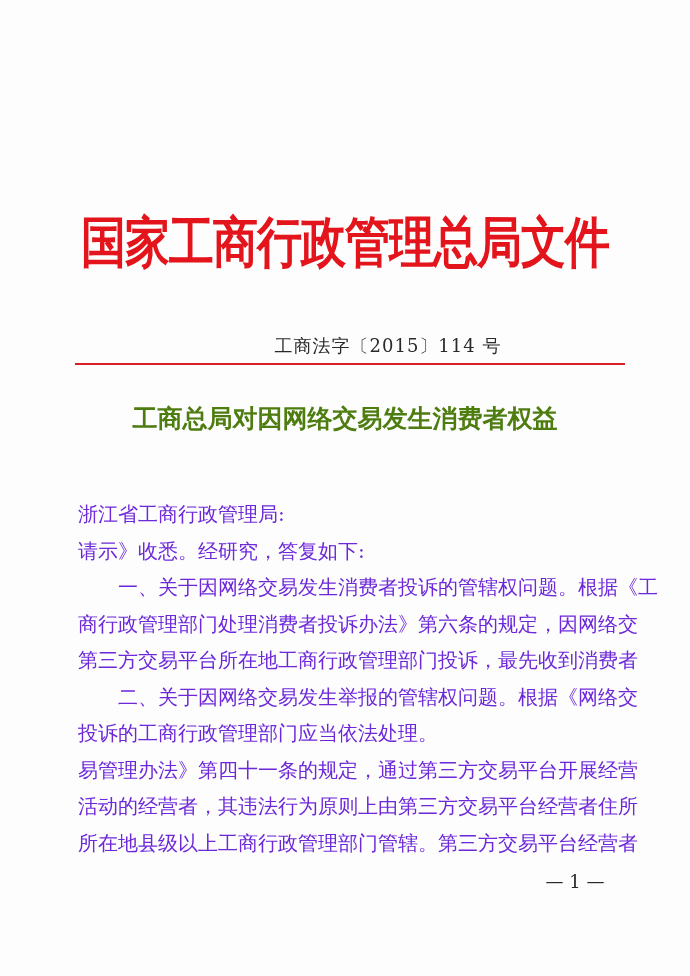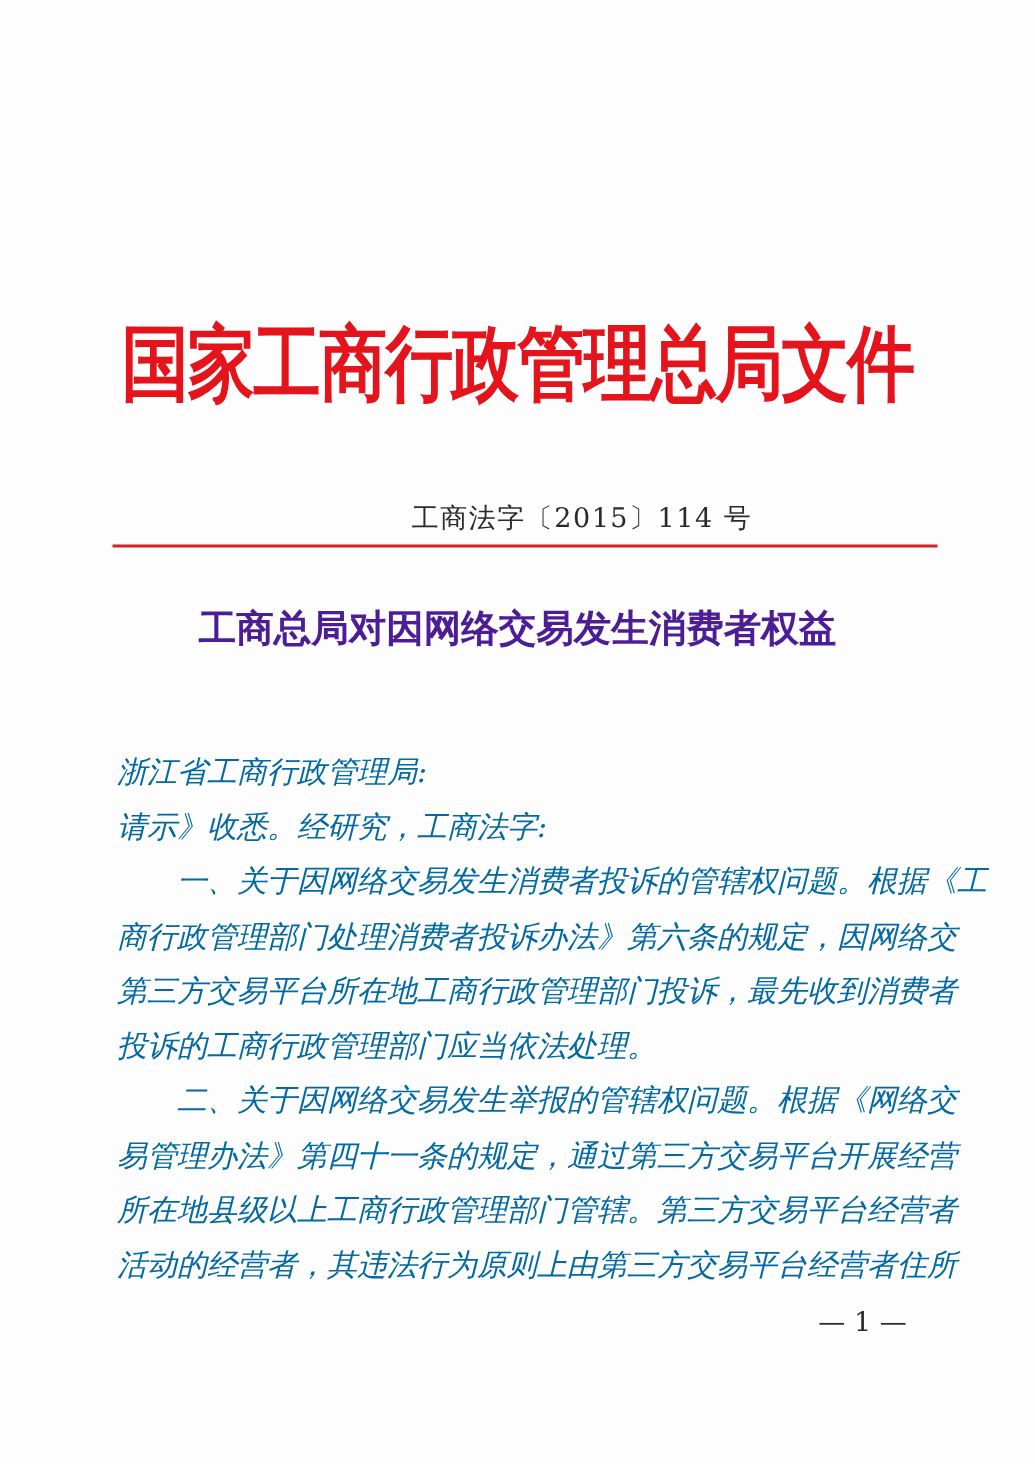--- a/index.html
+++ b/index.html
@@ -37,28 +37,27 @@
       position: absolute; left: 75px; top: 351px; width: 550px; height: 2px;
       background: #d8202a;
     }
     .title {
       position: absolute; left: 0; top: 389px; width: 690px;
       text-align: center;
       font-family: "DejaVu Serif", "Liberation Serif", serif;
       font-weight: bold;
       font-size: 25px;
       line-height: 36px;
-      color: #4c1d95;
+      color: #4d7c0f;
     }
     .body {
       position: absolute; left: 78px; top: 484px; width: 548px;
       font-size: 20px;
       line-height: 36.5px;
-      color: #0369a1;
-      font-style: italic;
+      color: #6d28d9;
     }
     .line { white-space: nowrap; height: 36.5px; overflow: visible; text-align: justify; text-align-last: justify; }
     .line.last { text-align-last: left; }
     .line.indent { padding-left: 40px; }
     .page-number {
       position: absolute; left: 530px; top: 858px; width: 90px;
       text-align: center;
       font-size: 18px;
       line-height: 24px;
       color: #2a2a2a;
@@ -74,26 +73,26 @@
   <div class="doc-number">工商法字〔2015〕114 号</div>
 
   <div class="red-rule"></div>
 
   <div class="title">
     <div>工商总局对因网络交易发生消费者权益</div>
   </div>
 
   <div class="body">
     <div class="line last">浙江省工商行政管理局:</div>
-    <div class="line last">请示》收悉。经研究，工商法字:</div>
+    <div class="line last">请示》收悉。经研究，答复如下:</div>
     <div class="line indent">一、关于因网络交易发生消费者投诉的管辖权问题。根据《工</div>
     <div class="line">商行政管理部门处理消费者投诉办法》第六条的规定，因网络交</div>
     <div class="line">第三方交易平台所在地工商行政管理部门投诉，最先收到消费者</div>
+    <div class="line indent">二、关于因网络交易发生举报的管辖权问题。根据《网络交</div>
     <div class="line last">投诉的工商行政管理部门应当依法处理。</div>
-    <div class="line indent">二、关于因网络交易发生举报的管辖权问题。根据《网络交</div>
     <div class="line">易管理办法》第四十一条的规定，通过第三方交易平台开展经营</div>
+    <div class="line">活动的经营者，其违法行为原则上由第三方交易平台经营者住所</div>
     <div class="line">所在地县级以上工商行政管理部门管辖。第三方交易平台经营者</div>
-    <div class="line">活动的经营者，其违法行为原则上由第三方交易平台经营者住所</div>
   </div>
 
   <div class="page-number">— 1 —</div>
 
 </div>
 
 </body></html>

